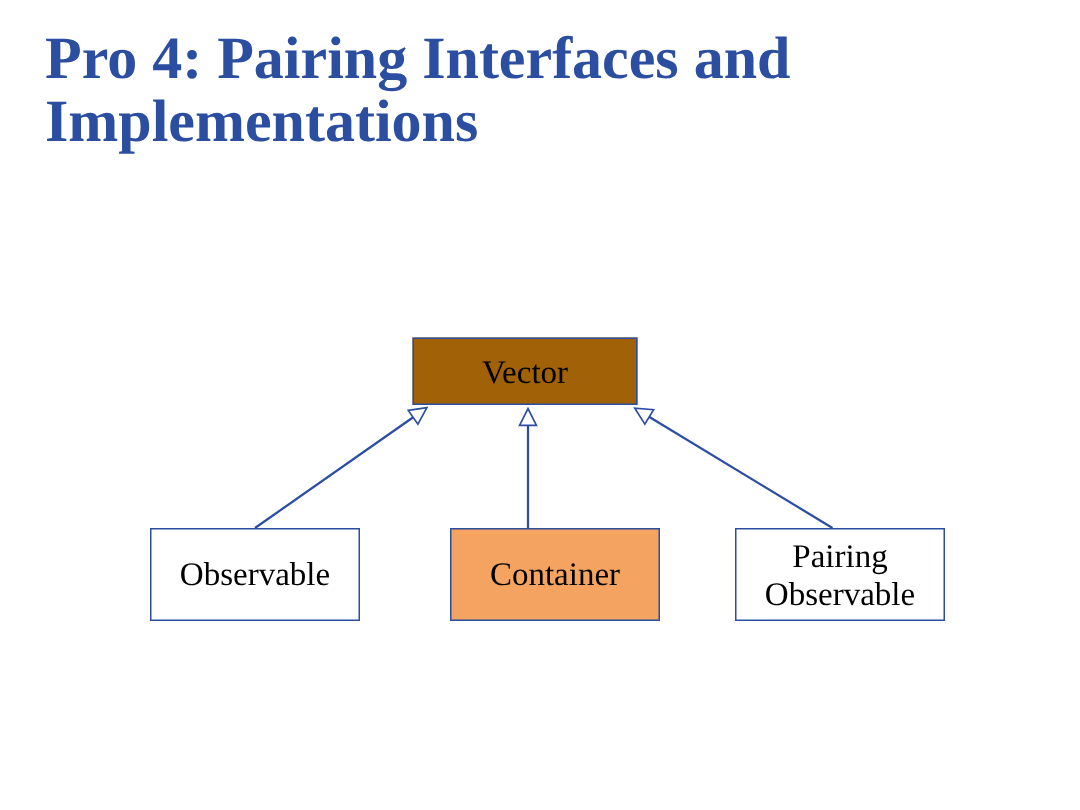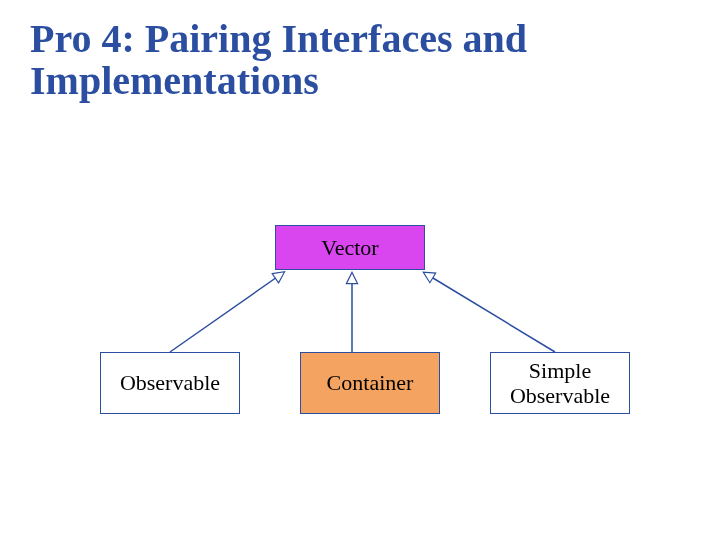--- a/index.html
+++ b/index.html
@@ -26,21 +26,21 @@
     border: 1px solid #2b4ea0;
     display: flex;
     align-items: center;
     justify-content: center;
     text-align: center;
     font-size: 22px;
     color: #000;
     line-height: 1.15;
     padding: 4px 6px;
   }
-  .box.top    { left: 275px; top: 225px; width: 150px; height: 45px; background: #d946ef; }
+  .box.top    { left: 275px; top: 225px; width: 150px; height: 45px; background: #a16207; }
   .box.left   { left: 100px; top: 352px; width: 140px; height: 62px; background: #ffffff; }
   .box.mid    { left: 300px; top: 352px; width: 140px; height: 62px; background: #f4a460; }
   .box.right  { left: 490px; top: 352px; width: 140px; height: 62px; background: #ffffff; }
   svg.arrows {
     position: absolute;
     left: 0; top: 0;
     width: 720px; height: 540px;
     pointer-events: none;
   }
 </style>
@@ -58,21 +58,21 @@
     <div>Observable</div>
   </div>
 </div>
 
 <div class="box mid">
   <span>Container</span>
 </div>
 
 <div class="box right">
   <div>
-    <div>Simple</div>
+    <div>Pairing</div>
     <div>Observable</div>
   </div>
 </div>
 
 <svg class="arrows" viewBox="0 0 720 540">
   <defs>
     <marker id="tri" viewBox="0 0 12 12" refX="6" refY="6" markerWidth="9" markerHeight="9" orient="auto">
       <path d="M 1 1 L 11 6 L 1 11 Z" fill="#ffffff" stroke="#2b4ea0" stroke-width="1"></path>
     </marker>
   </defs>

